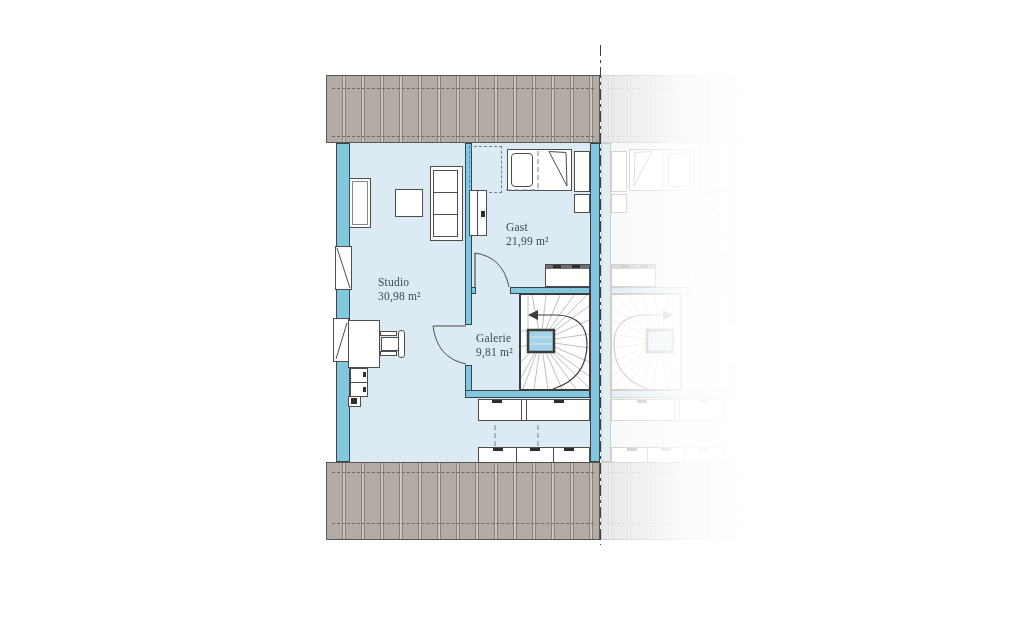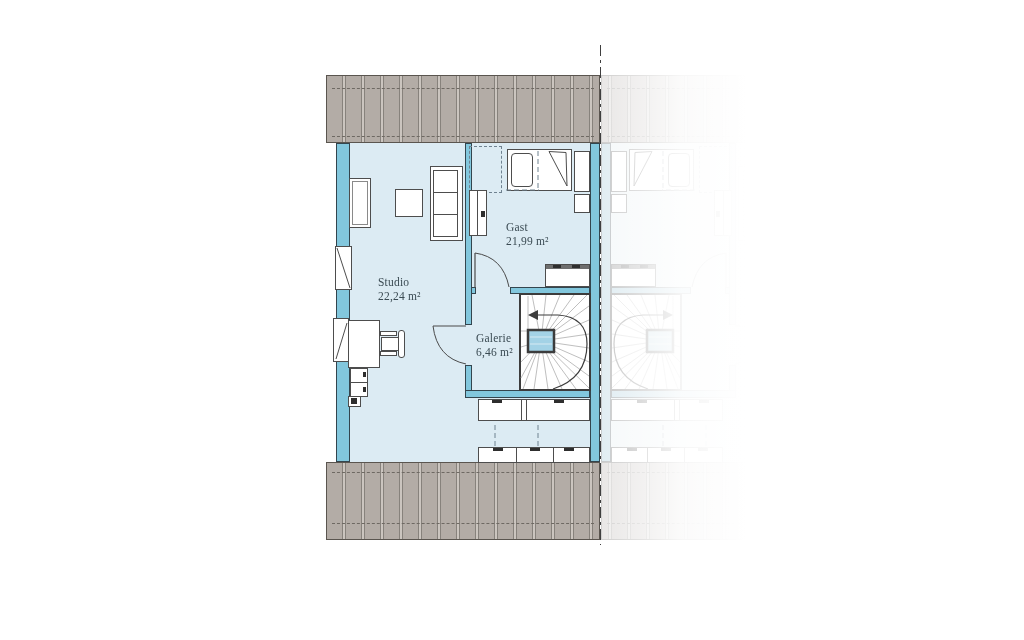--- a/index.html
+++ b/index.html
@@ -170,29 +170,29 @@
       <line x1="530" y1="344" x2="552" y2="344" stroke="#d6eaf3" stroke-width="1"></line>
 
       <path d="M 553,389 Q 587,378 587,344 Q 587,317 558,315 L 538,315" fill="none" stroke="#3d3d3d" stroke-width="1.2"></path>
       <polygon points="538,310 528,315 538,320" fill="#3d3d3d"></polygon>
 
       <polygon points="549,151.5 566,152.5 567,186" fill="#ffffff" stroke="#4d4d4d" stroke-width="1"></polygon>
     </svg>
 
     <div class="room-label" style="left:378px;top:276px;">
       <div>Studio</div>
-      <div>22,24 m²</div>
+      <div>30,98 m²</div>
     </div>
     <div class="room-label" style="left:506px;top:221px;">
       <div>Gast</div>
       <div>21,99 m²</div>
     </div>
     <div class="room-label" style="left:476px;top:332px;">
       <div>Galerie</div>
-      <div>6,46 m²</div>
+      <div>9,81 m²</div>
     </div>
   </div>
 
   <div id="plan-mirror" class="mirror">
 
     <div class="abs floor" style="left:336px;top:143px;width:264px;height:319px;"></div>
 
     <div class="abs wall" style="left:336px;top:143px;width:14px;height:319px;"></div>
     <div class="abs wall" style="left:590px;top:143px;width:10px;height:319px;"></div>
     <div class="abs wall" style="left:465px;top:143px;width:7px;height:182px;"></div>

